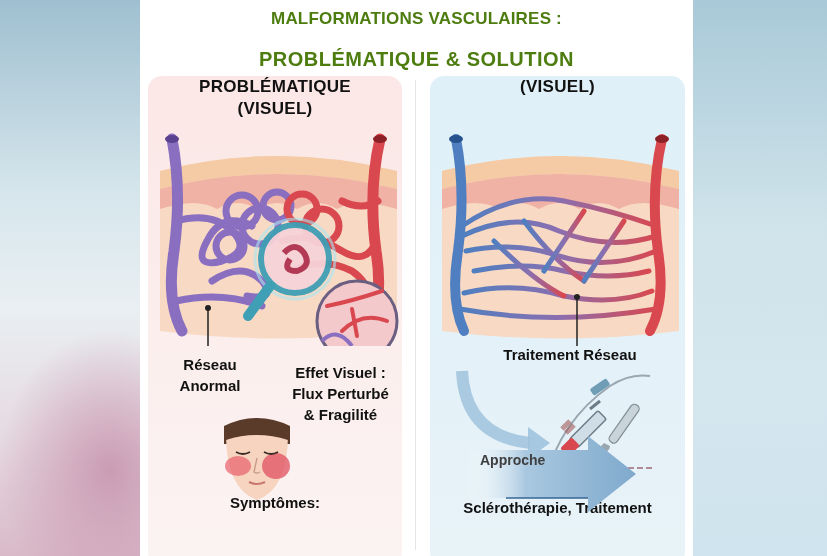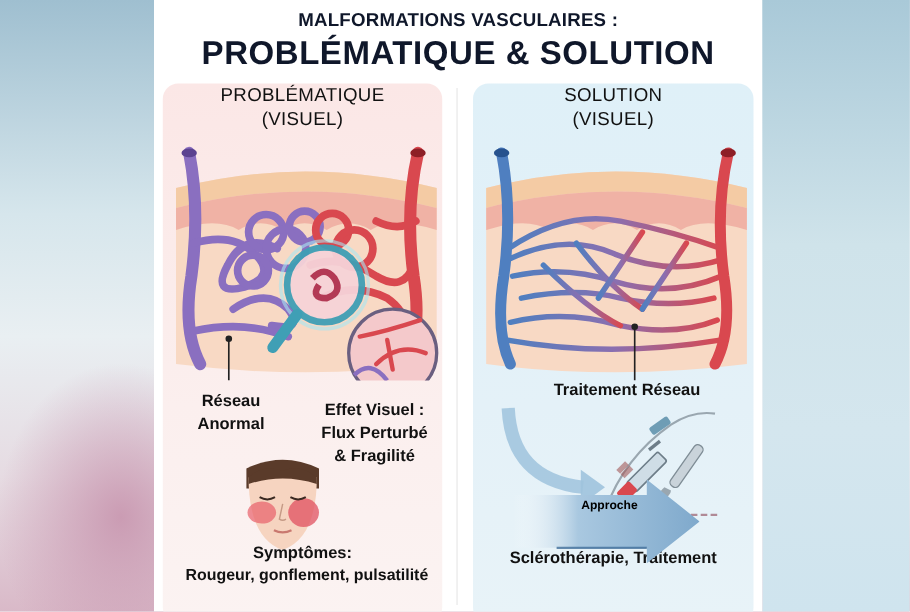--- a/index.html
+++ b/index.html
@@ -14,50 +14,50 @@
     .bg-right {
       position: absolute; left: 693px; top: 0; width: 134px; height: 556px;
       background: linear-gradient(180deg, #a9c9d8 0%, #cfe3ea 40%, #d4e6ee 70%, #cfe4ee 100%);
     }
     .card {
       position: absolute; left: 140px; top: 0; width: 553px; height: 556px;
       background: #ffffff;
     }
     .title {
       position: absolute; left: 0; top: 8px; width: 553px; text-align: center;
-      color: #0f172a; font-weight: 700;
+      color: #4d7c0f; font-weight: 700;
     }
     .title .t1 { font-size: 17px; letter-spacing: 0.2px; line-height: 22px; }
-    .title .t2 { font-size: 30px; letter-spacing: 0.5px; line-height: 30px; margin-top: 4px; }
+    .title .t2 { font-size: 20px; letter-spacing: 0.5px; line-height: 30px; margin-top: 14px; }
 
     .panel {
       position: absolute; top: 76px; height: 490px; border-radius: 14px;
     }
     .panel.left { left: 8px; width: 254px; background: linear-gradient(180deg, #fbe7e6 0%, #fbefee 60%, #fbf3f2 100%); }
     .panel.right { left: 290px; width: 255px; background: linear-gradient(180deg, #dff0f8 0%, #e4f1f8 60%, #e8f3f8 100%); }
     .divider {
       position: absolute; left: 275px; top: 80px; width: 1px; height: 470px; background: #e6e6e6;
     }
 
     .panel-heading {
       position: absolute; left: 0; width: 100%; text-align: center;
-      font-weight: 400; font-size: 17px; line-height: 22px; color: #111; letter-spacing: 0.3px;
+      font-weight: 700; font-size: 17px; line-height: 22px; color: #111; letter-spacing: 0.3px;
     }
     .label {
       position: absolute; font-weight: 700; color: #111; text-align: center;
       font-size: 15px; line-height: 21px;
     }
 
     svg.illus { position: absolute; }
     .arrow-box {
       position: absolute; left: 326px; top: 436px; width: 170px; height: 76px;
     }
     .arrow-text {
-      position: absolute; left: 340px; top: 451px; width: 148px; text-align: center;
-      font-weight: 700; font-size: 11px; line-height: 19px; color: #000000;
+      position: absolute; left: 340px; top: 451px; width: 148px; text-align: left;
+      font-weight: 700; font-size: 14px; line-height: 19px; color: #404040;
     }
   </style>
 </head>
 <body>
 
 <div class="bg-right"></div>
 
 <div class="card">
 
   <div class="title">
@@ -138,27 +138,25 @@
       <ellipse cx="22" cy="52" rx="13" ry="10" fill="#e8606a" opacity="0.7"></ellipse>
       <ellipse cx="60" cy="52" rx="14" ry="13" fill="#e05060" opacity="0.75"></ellipse>
       <path d="M20 38 Q27 42 34 38" stroke="#3a2a22" stroke-width="1.8" fill="none"></path>
       <path d="M48 38 Q55 42 62 38" stroke="#3a2a22" stroke-width="1.8" fill="none"></path>
       <path d="M41 44 L38 58 Q41 60 44 58" stroke="#c59a86" stroke-width="1.3" fill="none"></path>
       <path d="M33 68 Q41 72 49 68" stroke="#c9786f" stroke-width="2" fill="none"></path>
     </svg>
 
     <div class="label" style="left:0; top:416px; width:254px;">
       <div>Symptômes:</div>
-      <div style="font-size:14.5px; margin-left:-14px; width:290px;">Rougeur, gonflement, pulsatilité</div>
     </div>
   </div>
 
   <div class="panel right">
     <div class="panel-heading" style="top:0px;">
-      <div>SOLUTION</div>
       <div>(VISUEL)</div>
     </div>
 
     <svg class="illus" style="left:4px; top:55px;" width="250" height="215" viewBox="0 0 250 215">
       <defs>
         <linearGradient id="bluered" x1="0" x2="1" y1="0" y2="0">
           <stop offset="0" stop-color="#4f7fc0"></stop>
           <stop offset="0.5" stop-color="#8a6fb0"></stop>
           <stop offset="1" stop-color="#d9484f"></stop>
         </linearGradient>

